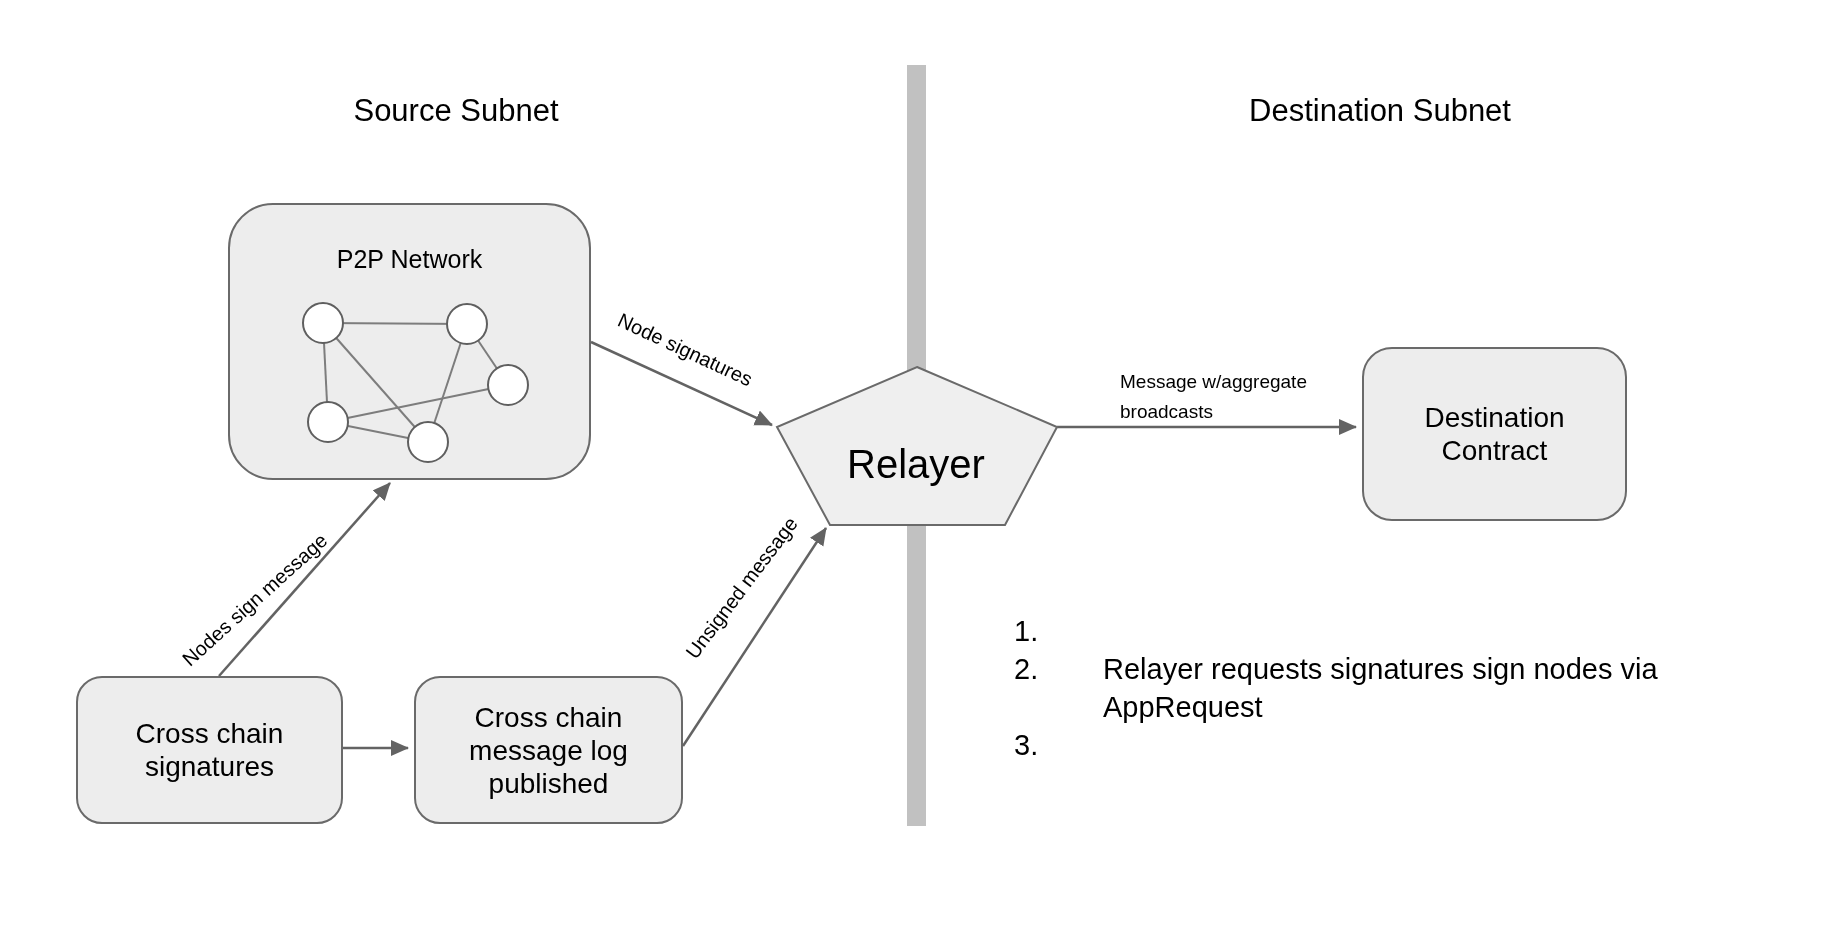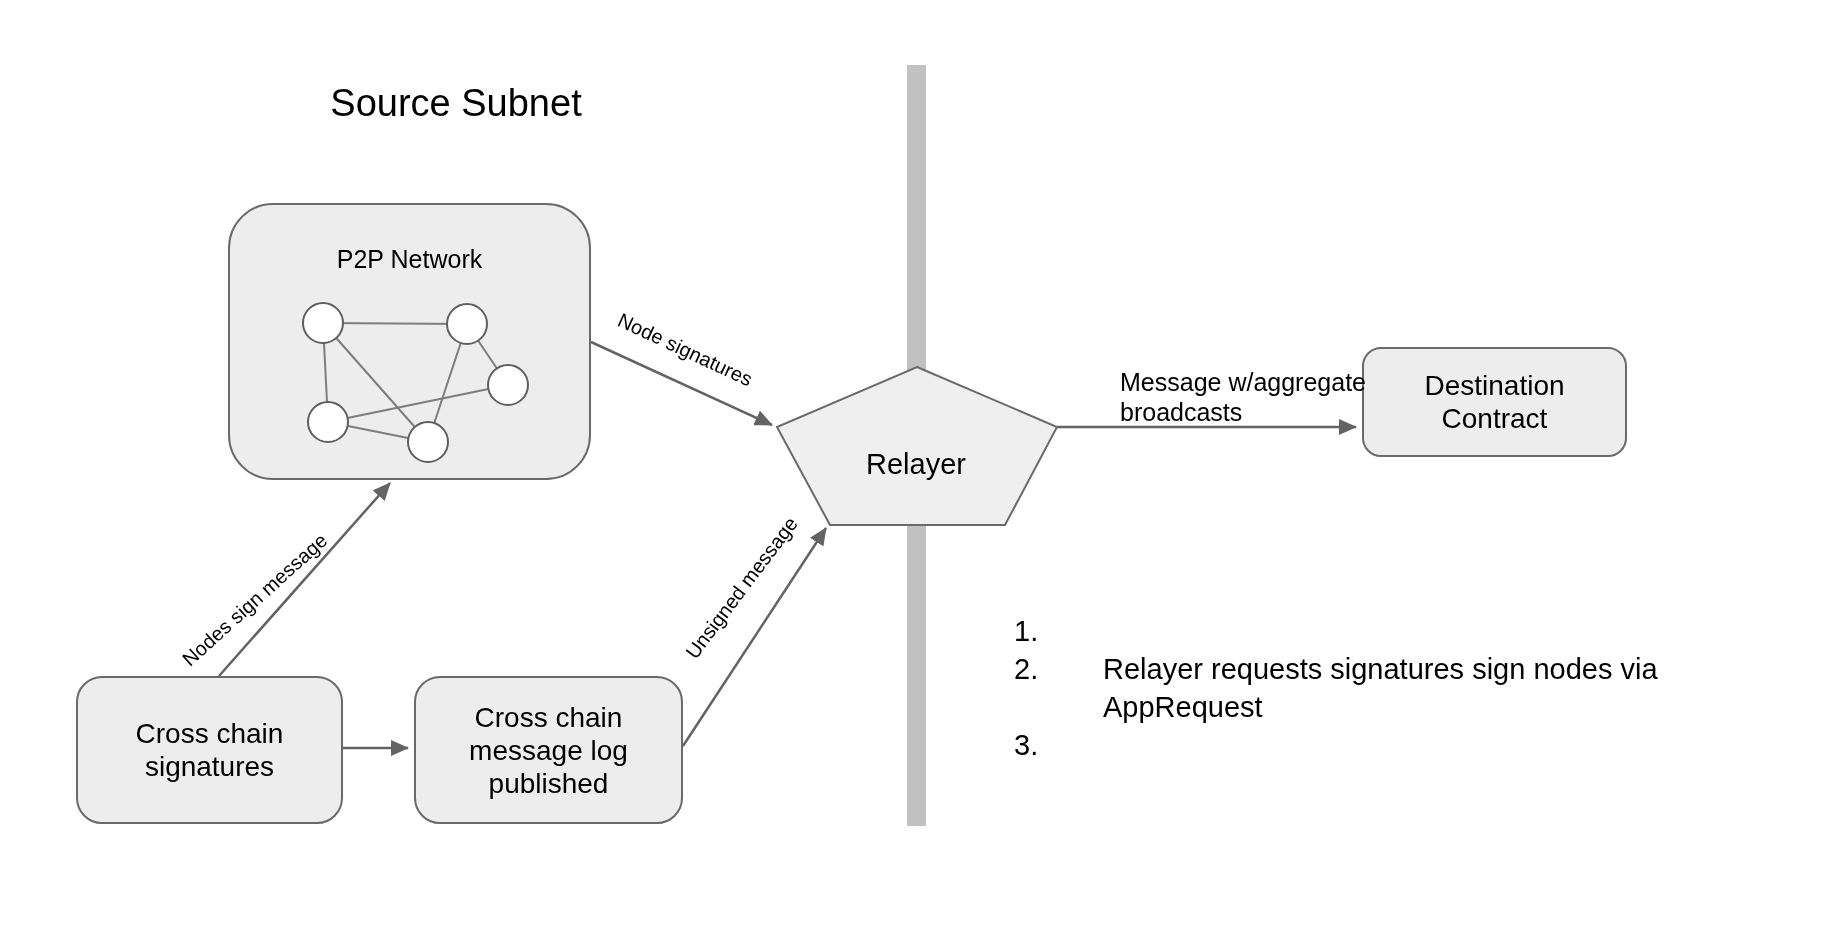--- a/index.html
+++ b/index.html
@@ -7,64 +7,65 @@
     position:relative;width:1822px;height:952px;overflow:hidden;
     font-family:"Liberation Sans","DejaVu Sans",sans-serif;color:#000;
     background:#ffffff;
   }
   .divider{
     position:absolute;left:907px;top:65px;width:19px;height:761px;
     background:#c1c1c1;z-index:1;
   }
   svg.layer{position:absolute;left:0;top:0;z-index:3;pointer-events:none;}
   .subnet-title{
-    position:absolute;top:80px;transform:translateX(-50%);
-    font-size:38px;line-height:46px;white-space:nowrap;z-index:4;
+    position:absolute;top:88px;transform:translateX(-50%);
+    font-size:31px;line-height:46px;white-space:nowrap;z-index:4;
   }
   .node-box{
     position:absolute;background:#ededed;border:2px solid #6a6a6a;
     box-sizing:border-box;z-index:2;
     display:flex;flex-direction:column;align-items:center;justify-content:center;
   }
   .node-box .bl{display:block;font-size:28px;line-height:33px;text-align:center;}
   .p2p-box{left:228px;top:203px;width:363px;height:277px;border-radius:45px;
     justify-content:flex-start;}
   .p2p-label{font-size:25px;line-height:32px;margin-top:38px;}
   .box-transaction{left:76px;top:676px;width:267px;height:148px;border-radius:26px;}
   .box-message-log{left:414px;top:676px;width:269px;height:148px;border-radius:26px;}
-  .box-destination{left:1362px;top:347px;width:265px;height:110px;border-radius:19px;align-items:center;}
+  .box-destination{left:1362px;top:347px;width:265px;height:174px;border-radius:30px;align-items:center;}
   .relayer-label{
     position:absolute;left:916px;top:464px;transform:translate(-50%,-50%);
-    font-size:29px;white-space:nowrap;z-index:4;
+    font-size:40px;white-space:nowrap;z-index:4;
   }
   .edge-label{
     position:absolute;font-size:20px;white-space:nowrap;z-index:4;
     transform-origin:center center;
   }
   .agg-label{
-    position:absolute;left:1120px;top:367px;font-size:25px;line-height:30px;
+    position:absolute;left:1120px;top:367px;font-size:19px;line-height:30px;
     z-index:4;text-align:left;
   }
   .agg-label span{display:block;}
   .steps{
     position:absolute;left:1014px;top:612px;width:740px;z-index:4;
     font-size:29px;line-height:38px;
   }
   .step{display:flex;align-items:flex-start;}
   .step-num{width:89px;flex:0 0 89px;}
   .step-text{width:640px;}
 </style>
 </head>
 <body>
 
 <div class="canvas">
 
   <div class="divider"></div>
 
   <div class="subnet-title" style="left:456px;">Source Subnet</div>
+  <div class="subnet-title" style="left:1380px;">Destination Subnet</div>
 
   <div class="node-box p2p-box">
     <div class="p2p-label">P2P Network</div>
   </div>
 
   <div class="node-box box-transaction">
     <span class="bl">Cross chain</span>
     <span class="bl">signatures</span>
   </div>
 

